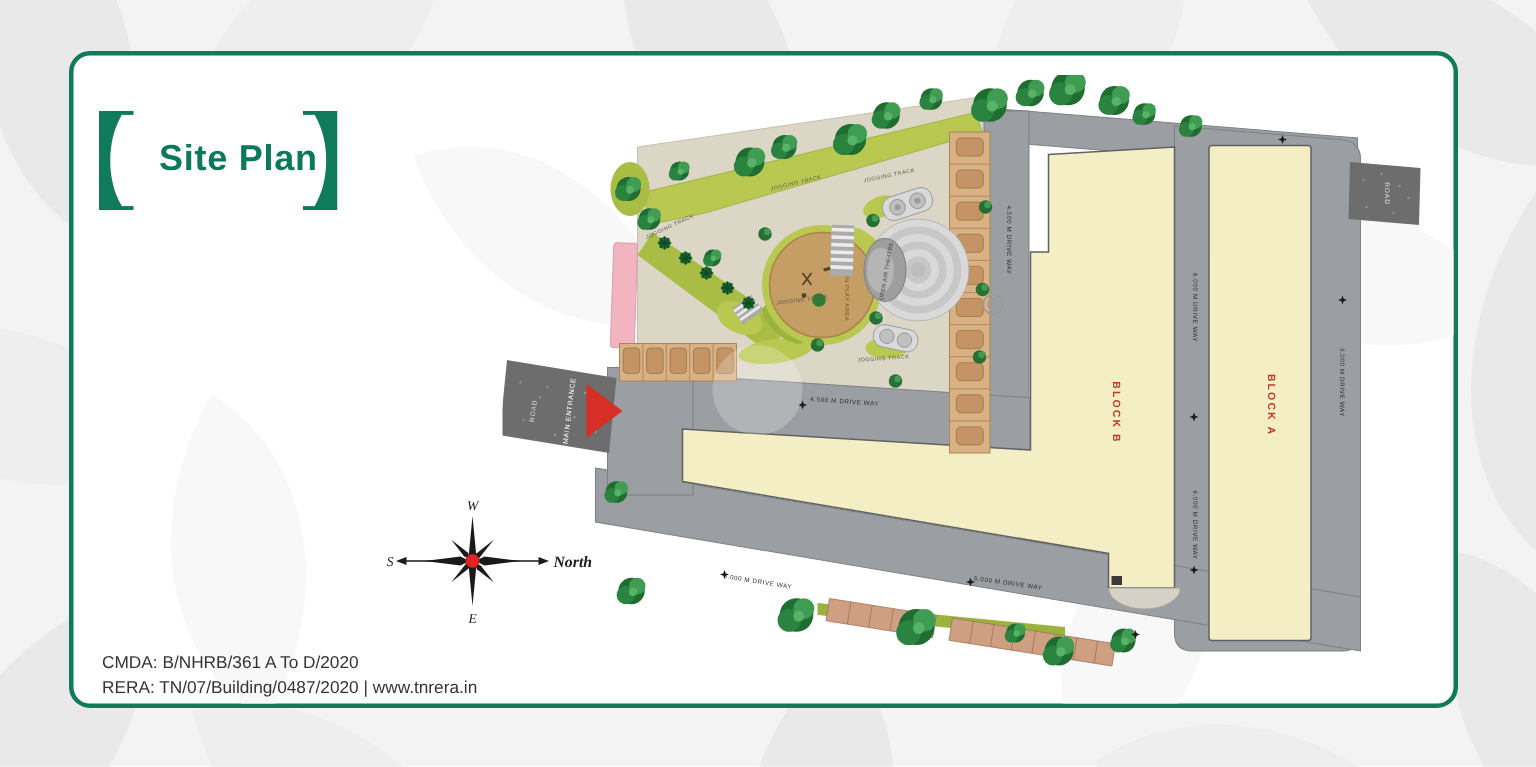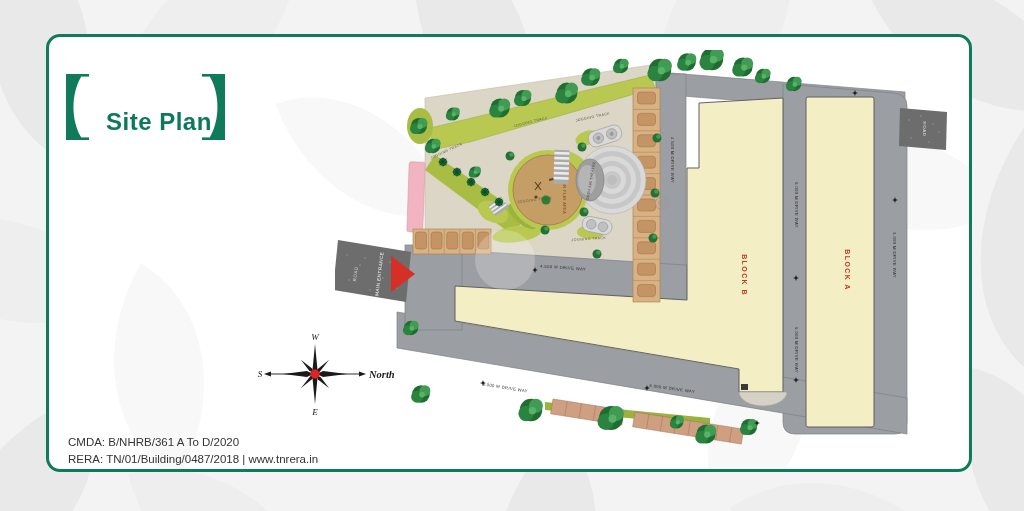--- a/index.html
+++ b/index.html
@@ -6,21 +6,21 @@
   body{width:1024px;height:511px;overflow:hidden;background:#f3f3f3;
        font-family:"Liberation Sans",sans-serif;}
   .page{position:relative;width:1024px;height:511px;overflow:hidden;}
   .leaf{position:absolute;background:#e9e9e9;border-radius:0 100% 0 100%;}
   .leaf.light{background:#eeeeee;}
   .leaf.inner{background:#f8f8f8;}
   .card{position:absolute;left:46px;top:34px;width:926px;height:438px;
         background:#ffffff;border:3px solid #0f7b5b;border-radius:14px;
         box-sizing:border-box;overflow:hidden;}
   .title-text{position:absolute;left:106px;top:92px;font-size:24px;font-weight:bold;
-        color:#0c7a5a;letter-spacing:0.5px;margin-top:16px;}
+        color:#0c7a5a;letter-spacing:0.5px;}
   .bracket{position:absolute;width:24px;height:66px;}
   .bracket.left{left:66px;top:74px;}
   .bracket.right{left:201px;top:74px;}
   .footer{position:absolute;left:68px;top:434px;font-size:11.5px;color:#333333;
         line-height:16.5px;}
   .plan-svg{position:absolute;left:335px;top:50px;}
   .compass-svg{position:absolute;left:255px;top:330px;}
   .svg-label{font-family:"Liberation Sans",sans-serif;}
   .serif-i{font-family:"Liberation Serif",serif;font-style:italic;}
 </style>
@@ -337,16 +337,16 @@
     </g>
     <circle cx="60" cy="44" r="4.5" fill="#e02424" stroke="#b11414" stroke-width="0.6"></circle>
     <text x="60" y="10" text-anchor="middle" class="serif-i" font-size="9" fill="#1c1c1c">W</text>
     <text x="5" y="47" text-anchor="middle" class="serif-i" font-size="9" fill="#1c1c1c">S</text>
     <text x="60" y="85" text-anchor="middle" class="serif-i" font-size="9" fill="#1c1c1c">E</text>
     <text x="114" y="48" text-anchor="start" class="serif-i" font-size="10.5" font-weight="bold" fill="#1c1c1c">North</text>
   </svg>
 
   <div class="footer">
     <div>CMDA: B/NHRB/361 A To D/2020</div>
-    <div>RERA: TN/01/Building/0487/2018 | www.tnrera.in</div>
+    <div>RERA: TN/07/Building/0487/2020 | www.tnrera.in</div>
   </div>
 
 </div>
 
 </body></html>

